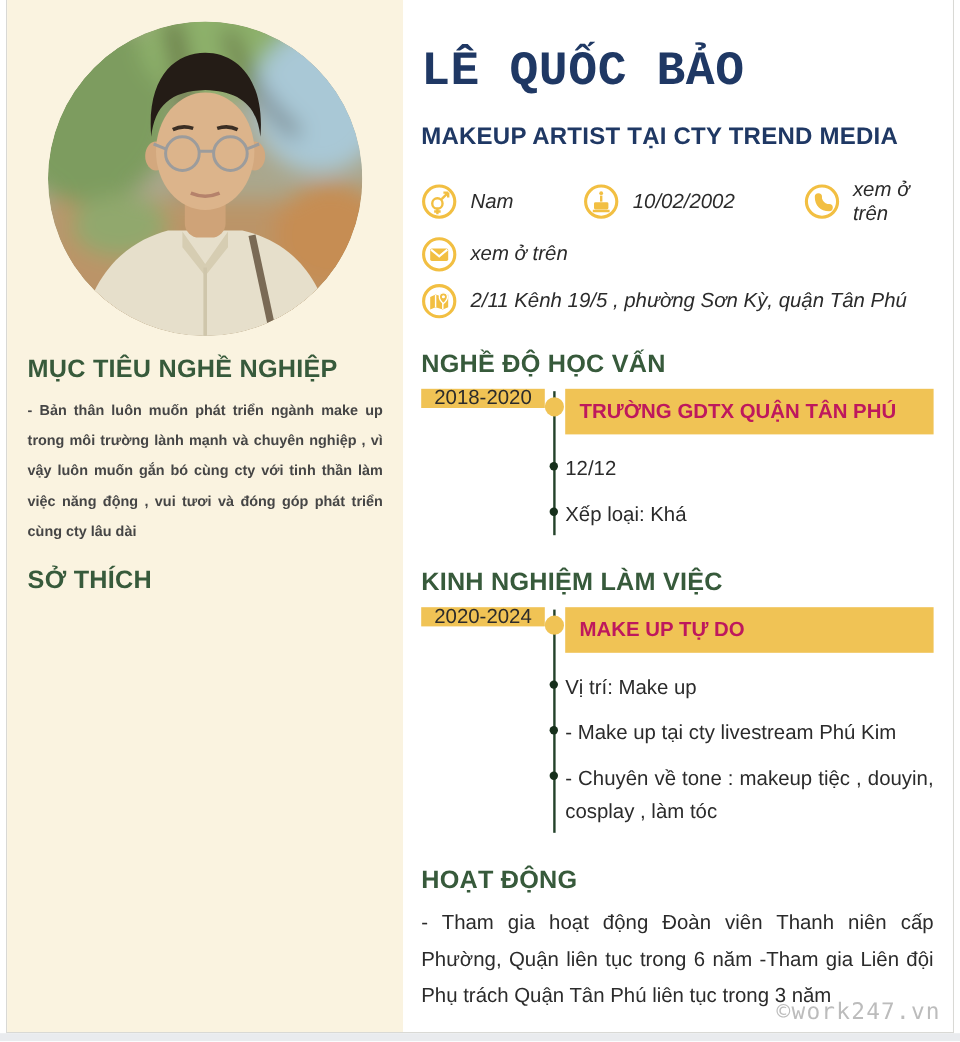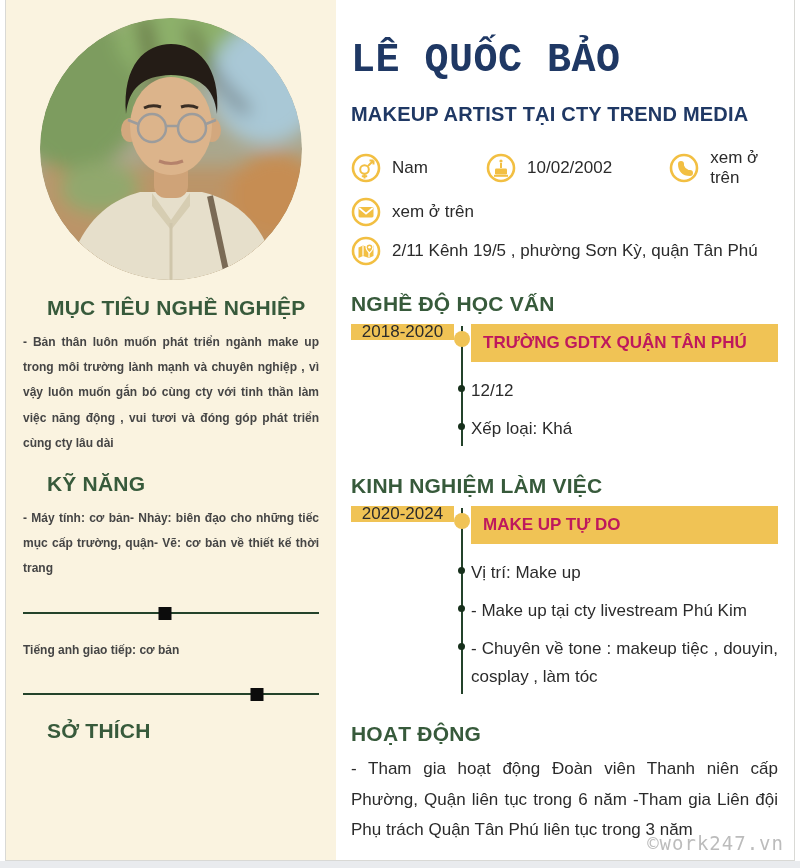--- a/index.html
+++ b/index.html
@@ -6,33 +6,33 @@
   html,body { width:800px; }
   body { font-family:"Liberation Sans", sans-serif; background:#fff; color:#3c3c3c; }
   .page { width:800px; height:868px; overflow:hidden; background:#fff; display:flex; flex-direction:column; }
   .card { margin:0 5px; border:1px solid #d9d9d5; border-top:none; height:861px; display:flex; background:#fff; }
   .bottom-strip { flex:1; background:#e9ebee; }
 
   
   .sidebar { width:330px; min-width:330px; background:#faf3e0; padding:18px 17px 10px 17px; }
   .photo-wrap { width:262px; height:262px; border-radius:50%; overflow:hidden; margin:0 auto 14px auto; }
   .photo-wrap svg { display:block; }
-  .side-h { color:#375a3b; font-size:21px; font-weight:bold; letter-spacing:.2px; margin-top:16px; margin-bottom:10px;margin-left:24px; }
+  .side-h { color:#375a3b; font-size:21px; font-weight:bold; letter-spacing:.2px; margin-top:16px; margin-bottom:10px; }
   .side-p { font-size:12px; line-height:2.1; text-align:justify; color:#454545;font-weight:bold; }
   .slider { position:relative; height:14px; margin:24px 0 18px 0; }
   .slider .track { position:absolute; left:0; right:0; top:6px; height:2px; background:#23422a; }
   .slider .knob { position:absolute; top:1px; width:13px; height:13px; background:#0c0c0c; transform:translateX(-50%); }
 
   
   .main { flex:1; position:relative; padding:38px 16px 0 15px; background:#fff; }
   .name { color:#1f3864; font-size:40px; font-weight:bold; letter-spacing:.5px;font-family:Liberation Mono, monospace; }
   .subtitle { color:#1f3864; font-size:20px; font-weight:bold; margin-top:20px; letter-spacing:.2px; }
 
   .contact { margin-top:22px; }
-  .c-row { display:flex; align-items:center; margin-bottom:9px; }
+  .c-row { display:flex; align-items:center; margin-bottom:9px;font-style:italic; }
   .c-item { display:flex; align-items:center; gap:11px; font-size:17px; color:#2b2b2b; }
   .c-item.w1 { width:112px; margin-right:36px; }
   .c-item.w2 { width:180px; margin-right:24px; }
   .cicon { width:30px; height:30px; flex:none; }
 
   .sec-h { color:#375a3b; font-size:21px; font-weight:bold; letter-spacing:.2px; margin-bottom:8px; }
   .section { margin-top:26px; }
 
   .timeline { position:relative; padding-left:120px; }
   .t-line { position:absolute; left:110px; top:2px; bottom:2px; width:2px; background:#23422a; }
@@ -93,33 +93,20 @@
             <path d="M119,143 Q131,148 143,143" stroke="#b5826b" stroke-width="3" fill="none"></path>
           </g>
         </svg>
       </div>
 
       <section>
         <h2 class="side-h">MỤC TIÊU NGHỀ NGHIỆP</h2>
         <p class="side-p">- Bản thân luôn muốn phát triển ngành make up trong môi trường lành mạnh và chuyên nghiệp , vì vậy luôn muốn gắn bó cùng cty với tinh thần làm việc năng động , vui tươi và đóng góp phát triển cùng cty lâu dài</p>
       </section>
 
-      <section>
-        <h2 class="side-h">KỸ NĂNG</h2>
-        <p class="side-p">- Máy tính: cơ bản- Nhảy: biên đạo cho những tiếc mục cấp trường, quận- Vẽ: cơ bản về thiết kế thời trang</p>
-        <div class="slider">
-          <div class="track"></div>
-          <div class="knob" style="left: 48%;"></div>
-        </div>
-        <p class="side-p">Tiếng anh giao tiếp: cơ bản</p>
-        <div class="slider">
-          <div class="track"></div>
-          <div class="knob" style="left: 79%;"></div>
-        </div>
-      </section>
 
       <section style="margin-top:14px;">
         <h2 class="side-h">SỞ THÍCH</h2>
 
       </section>
     </aside>
 
     <main class="main">
       <h1 class="name">LÊ QUỐC BẢO</h1>
       <div class="subtitle">MAKEUP ARTIST TẠI CTY TREND MEDIA</div>

